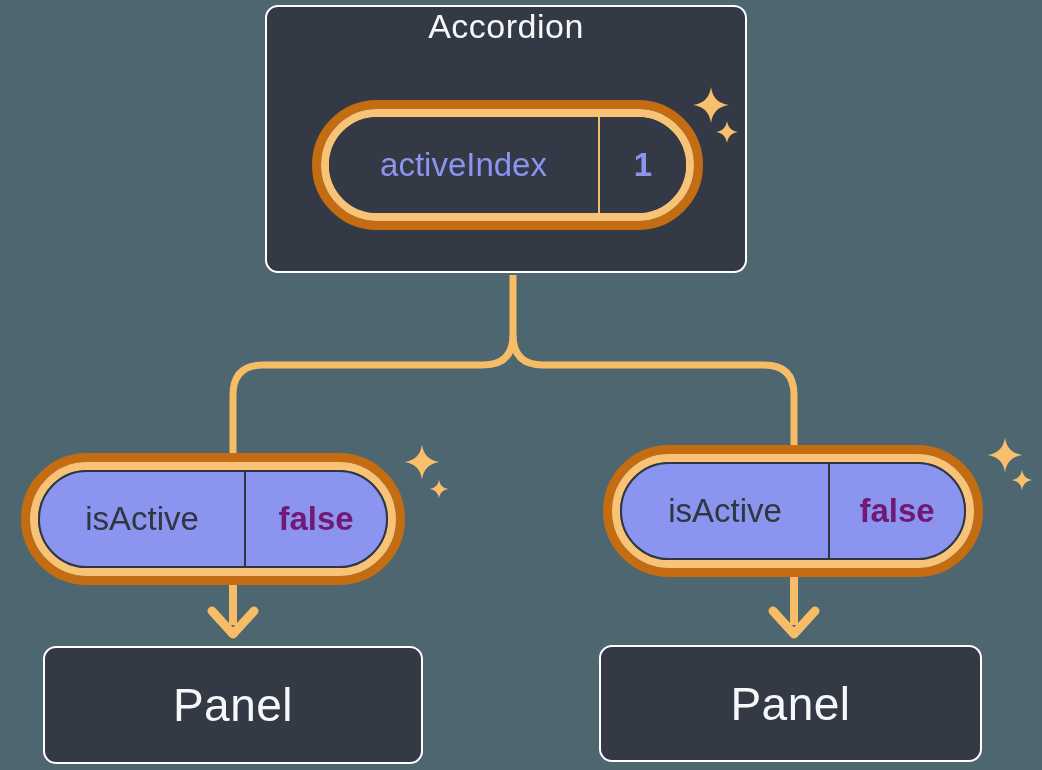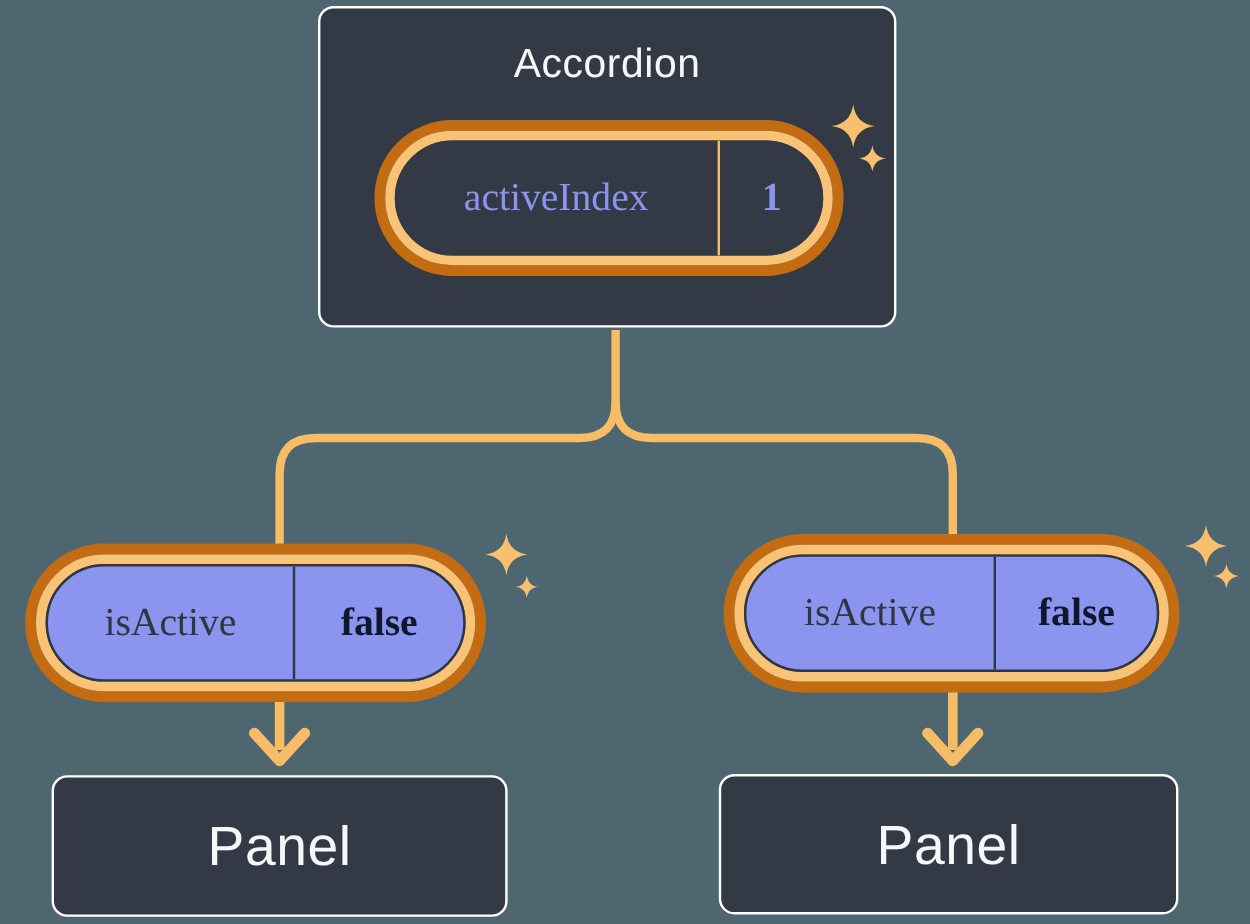--- a/index.html
+++ b/index.html
@@ -21,38 +21,36 @@
     background: #333A45;
     border: 2.5px solid #ffffff;
     border-radius: 13px;
     box-sizing: border-box;
     z-index: 2;
     color: #F6F7F9;
   }
   .accordion-box { left: 265px; top: 5px; width: 482px; height: 268px; }
   .node-title {
     text-align: center;
-    margin-top: 27px;
     font-size: 34px;
     font-weight: 500;
     letter-spacing: 0.5px;
   }
   .panel-box { display: flex; align-items: center; justify-content: center;
     font-size: 46px; font-weight: 500; letter-spacing: 0.5px; }
   .panel-left  { left: 43px;  top: 646px; width: 380px; height: 118px; }
   .panel-right { left: 599px; top: 645px; width: 383px; height: 117px; }
 
   
   .ring1 {
     position: absolute;
     border: 9px solid #C46C11;
     border-radius: 999px;
     box-sizing: border-box;
     z-index: 3;
-    font-family: Liberation Serif, serif;
   }
   .ring2 {
     width: 100%; height: 100%;
     border: 8px solid #F8C377;
     border-radius: 999px;
     box-sizing: border-box;
   }
   .pill-body {
     width: 100%; height: 100%;
     border-radius: 999px;
@@ -74,21 +72,21 @@
   }
   .cell-value { flex: 1; font-weight: 700; }
   .divider { width: 2px; align-self: stretch; }
   .divider-light { background: #F7BC66; }
   .divider-dark { background: #2F3640; }
 
   .state-pill .cell-name { width: 269px; color: #8B94EE; }
   .state-pill .cell-value { color: #8B94EE; }
   .prop-pill-left .cell-name { width: 204px; color: #2F3640; }
   .prop-pill-right .cell-name { width: 206px; color: #2F3640; }
-  .prop-pill-left .cell-value, .prop-pill-right .cell-value { color: #0f172a; }
+  .prop-pill-left .cell-value, .prop-pill-right .cell-value { color: #701a75; }
 </style>
 </head>
 <body>
 
 <div class="canvas">
 
   <svg class="layer lines-layer" width="1042" height="770" viewBox="0 0 1042 770">
     <path d="M233 460 L233 395 Q233 365 263 365 L483 365 Q513 365 513 335 L513 275" fill="none" stroke="#F7BC66" stroke-width="7"></path>
     <path d="M794 452 L794 395 Q794 365 764 365 L543 365 Q513 365 513 335" fill="none" stroke="#F7BC66" stroke-width="7"></path>
 

